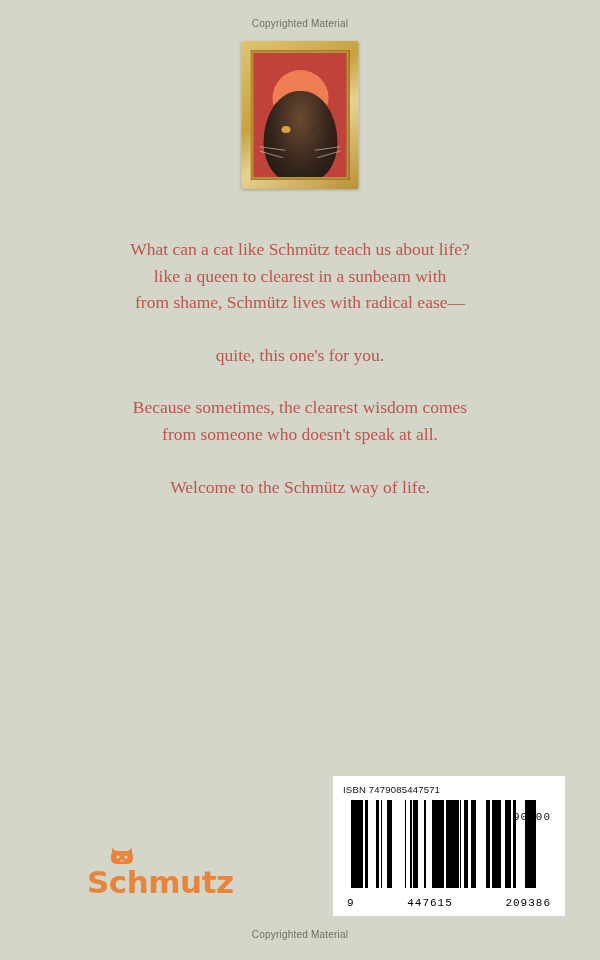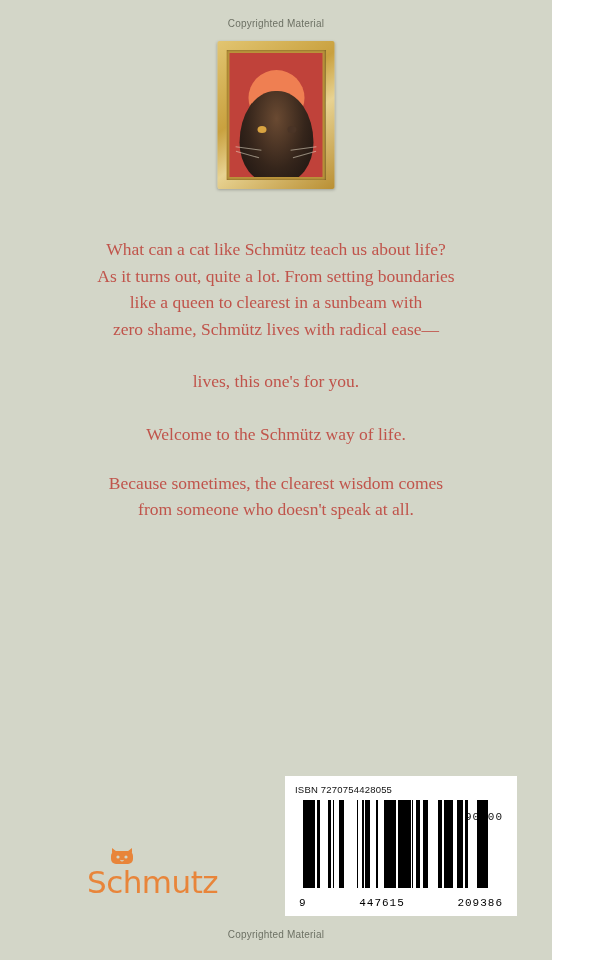--- a/index.html
+++ b/index.html
@@ -5,21 +5,21 @@
   html, body {
     margin: 0;
     padding: 0;
     background: #ffffff;
   }
   body {
     font-family: "Liberation Sans", sans-serif;
   }
   .page {
     position: relative;
-    width: 552px;
+    width: 600px;
     height: 960px;
     background: #d3d6c8;
     overflow: hidden;
   }
   .copyright-top,
   .copyright-bottom {
     position: absolute;
     left: 0;
     width: 100%;
     text-align: center;
@@ -134,21 +134,21 @@
     text-align: center;
   }
   .logo-cat {
     display: block;
     margin: 0 auto 2px auto;
     width: 26px;
     height: 18px;
   }
   .logo-text {
     font-family: "DejaVu Sans", sans-serif;
-    font-weight: normal;
+    font-weight: bold;
     font-size: 31px;
     color: #e8853a;
     letter-spacing: -0.5px;
     line-height: 1;
     margin-left: 35px;
   }
 
   
   .barcode-box {
     position: absolute;
@@ -225,54 +225,53 @@
       <div class="whisker w2"></div>
       <div class="whisker w3"></div>
       <div class="whisker w4"></div>
     </div>
   </div>
 
   <div class="blurb">
 
     <p class="para gap-lg">
       <span class="line">What can a cat like Schmütz teach us about life?</span>
-      <span class="line">As it turns out, quite a lot. From setting boundaries</span>
       <span class="line">like a queen to clearest in a sunbeam with</span>
-      <span class="line">zero shame, Schmütz lives with radical ease—</span>
+      <span class="line">from shame, Schmütz lives with radical ease—</span>
     </p>
 
     <p class="para gap-lg">
-      <span class="line">lives, this one's for you.</span>
-    </p>
-
-    <p class="para">
-      <span class="line">Welcome to the Schmütz way of life.</span>
+      <span class="line">quite, this one's for you.</span>
     </p>
 
     <p class="para gap-lg">
       <span class="line">Because sometimes, the clearest wisdom comes</span>
       <span class="line">from someone who doesn't speak at all.</span>
+    </p>
+
+    <p class="para">
+      <span class="line">Welcome to the Schmütz way of life.</span>
     </p>
 
   </div>
 
   <div class="logo">
     <svg class="logo-cat" viewBox="0 0 26 18">
       <path d="M3 6 L3 1 L7.5 4.5 Z" fill="#e8853a"></path>
       <path d="M23 6 L23 1 L18.5 4.5 Z" fill="#e8853a"></path>
       <rect x="2" y="4" width="22" height="13" rx="5" fill="#e8853a"></rect>
       <circle cx="9" cy="10" r="1.6" fill="#d3d6c8"></circle>
       <circle cx="17" cy="10" r="1.6" fill="#d3d6c8"></circle>
       <path d="M11.5 13.2 Q13 14.6 14.5 13.2" stroke="#d3d6c8" stroke-width="1.1" fill="none"></path>
     </svg>
     <div class="logo-text">Schmutz</div>
   </div>
 
   <div class="barcode-box">
-    <div class="isbn-label">ISBN 7270754428055</div>
+    <div class="isbn-label">ISBN 7479085447571</div>
     <div class="price-label">90000</div>
     <div class="bars" id="bars">
         <i style="width:3px;background:#000"></i>
         <i style="width:3px;background:#000"></i>
         <i style="width:1px;background:#000"></i>
         <i style="width:2px;background:#000"></i>
         <i style="width:2px;background:#000"></i>
         <i style="width:1px;background:#000"></i>
         <i style="width:2px;background:transparent"></i>
         <i style="width:3px;background:#000"></i>

